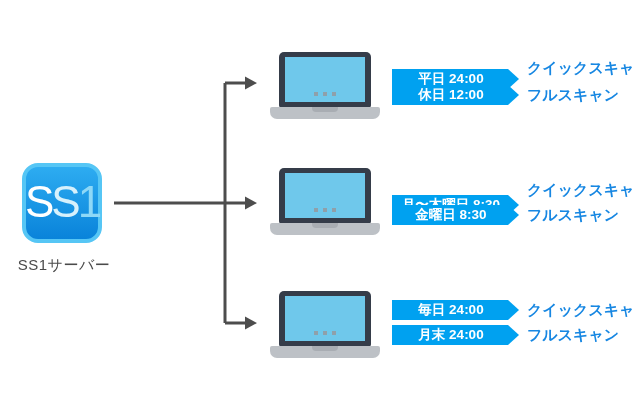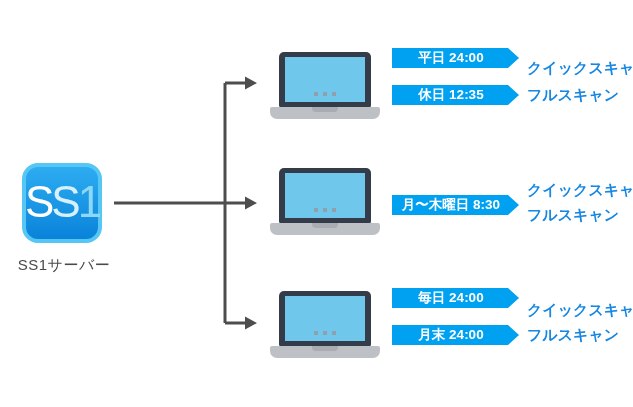--- a/index.html
+++ b/index.html
@@ -87,26 +87,26 @@
             <span></span>
             <span></span>
             <span></span>
           </div>
       </div>
     </div>
     <div class="lt-base">
         <div class="lt-notch"></div>
       </div>
   </div>
-  <div class="ribbon" style="top:48px;">
+  <div class="ribbon" style="top:69px;">
     <span>平日 24:00</span>
   </div>
   <div class="scan-label" style="top:58px;">クイックスキャン</div>
   <div class="ribbon" style="top:85px;">
-    <span>休日 12:35</span>
+    <span>休日 12:00</span>
   </div>
   <div class="scan-label" style="top:85px;">フルスキャン</div>
 
   <div class="laptop" style="top:168px;">
     <div class="lt-frame">
       <div class="lt-screen">
         <div class="lt-dots">
             <span></span>
             <span></span>
             <span></span>
@@ -114,37 +114,40 @@
       </div>
     </div>
     <div class="lt-base">
         <div class="lt-notch"></div>
       </div>
   </div>
   <div class="ribbon" style="top:195px;">
     <span>月〜木曜日 8:30</span>
   </div>
   <div class="scan-label" style="top:180px;">クイックスキャン</div>
+  <div class="ribbon" style="top:205px;">
+    <span>金曜日 8:30</span>
+  </div>
   <div class="scan-label" style="top:205px;">フルスキャン</div>
 
   <div class="laptop" style="top:291px;">
     <div class="lt-frame">
       <div class="lt-screen">
         <div class="lt-dots">
             <span></span>
             <span></span>
             <span></span>
           </div>
       </div>
     </div>
     <div class="lt-base">
         <div class="lt-notch"></div>
       </div>
   </div>
-  <div class="ribbon" style="top:288px;">
+  <div class="ribbon" style="top:300px;">
     <span>毎日 24:00</span>
   </div>
   <div class="scan-label" style="top:300px;">クイックスキャン</div>
   <div class="ribbon" style="top:325px;text-align:center;">
     <span>月末 24:00</span>
   </div>
   <div class="scan-label" style="top:325px;">フルスキャン</div>
 
 </div>
 

